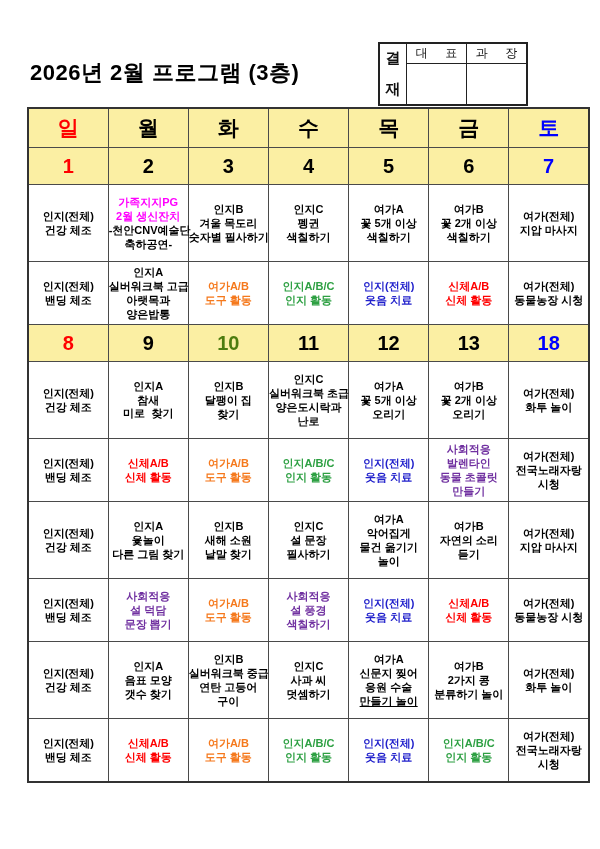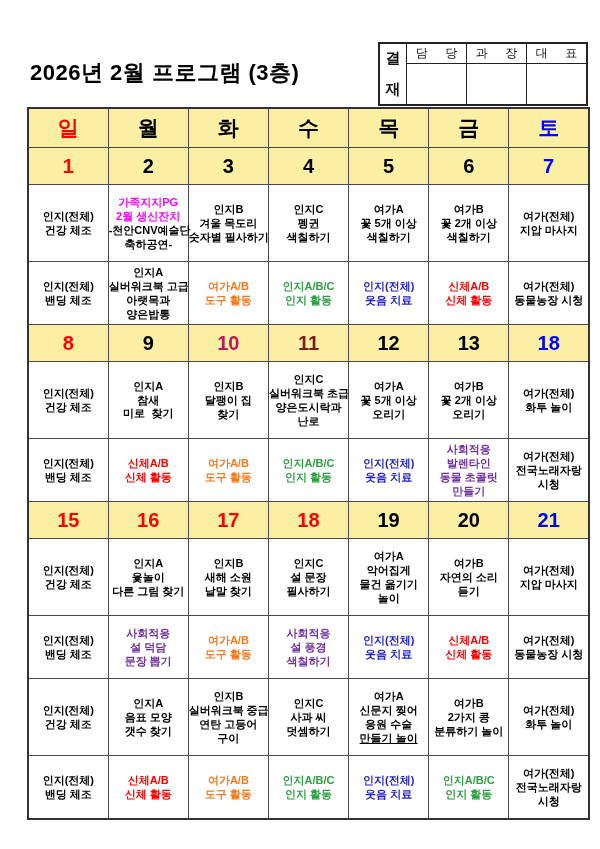--- a/index.html
+++ b/index.html
@@ -59,29 +59,25 @@
 
 <div>
 
   <div class="approval">
     <div class="approval-stamp">
       <span>결</span>
       <span>재</span>
     </div>
     <div class="approval-cols">
       <div class="approval-col">
-        <div class="approval-head">담 당</div>
+        <div class="approval-head">대 표</div>
         <div class="approval-sign"></div>
       </div>
       <div class="approval-col">
         <div class="approval-head">과 장</div>
-        <div class="approval-sign"></div>
-      </div>
-      <div class="approval-col">
-        <div class="approval-head">대 표</div>
         <div class="approval-sign"></div>
       </div>
     </div>
   </div>
 
   <h1 class="title">2026년 2월 프로그램 (3층)</h1>
 
   <table class="calendar">
     <thead>
       <tr id="weekday-row">
@@ -168,22 +164,22 @@
             <div class="line" style="color: rgb(255, 0, 0);">신체 활동</div>
           </td>
           <td>
             <div class="line" style="color: rgb(0, 0, 0);">여가(전체)</div>
             <div class="line" style="color: rgb(0, 0, 0);">동물농장 시청</div>
           </td>
         </tr>
         <tr class="date-row">
           <td style="color: rgb(255, 0, 0);">8</td>
           <td style="color: rgb(0, 0, 0);">9</td>
-          <td style="color: #be185d;">10</td>
-          <td style="color: #7f1d1d;">11</td>
+          <td style="color: #4d7c0f;">10</td>
+          <td style="color: #000000;">11</td>
           <td style="color: rgb(0, 0, 0);">12</td>
           <td style="color: rgb(0, 0, 0);">13</td>
           <td style="color: rgb(0, 0, 255);">18</td>
         </tr>
         <tr class="content-row row1">
           <td>
             <div class="line" style="color: rgb(0, 0, 0);">인지(전체)</div>
             <div class="line" style="color: rgb(0, 0, 0);">건강 체조</div>
           </td>
           <td>
@@ -243,29 +239,20 @@
             <div class="line" style="color: rgb(112, 48, 160);">발렌타인</div>
             <div class="line" style="color: rgb(112, 48, 160);">동물 초콜릿</div>
             <div class="line" style="color: rgb(112, 48, 160);">만들기</div>
           </td>
           <td>
             <div class="line" style="color: rgb(0, 0, 0);">여가(전체)</div>
             <div class="line" style="color: rgb(0, 0, 0);">전국노래자랑</div>
             <div class="line" style="color: rgb(0, 0, 0);">시청</div>
           </td>
         </tr>
-        <tr class="date-row">
-          <td style="color: rgb(255, 0, 0);">15</td>
-          <td style="color: rgb(255, 0, 0);">16</td>
-          <td style="color: rgb(255, 0, 0);">17</td>
-          <td style="color: rgb(255, 0, 0);">18</td>
-          <td style="color: rgb(0, 0, 0);">19</td>
-          <td style="color: rgb(0, 0, 0);">20</td>
-          <td style="color: rgb(0, 0, 255);">21</td>
-        </tr>
         <tr class="content-row row1">
           <td>
             <div class="line" style="color: rgb(0, 0, 0);">인지(전체)</div>
             <div class="line" style="color: rgb(0, 0, 0);">건강 체조</div>
           </td>
           <td>
             <div class="line" style="color: rgb(0, 0, 0);">인지A</div>
             <div class="line" style="color: rgb(0, 0, 0);">윷놀이</div>
             <div class="line" style="color: rgb(0, 0, 0);">다른 그림 찾기</div>
           </td>
@@ -332,21 +319,21 @@
             <div class="line" style="color: rgb(0, 0, 0);">인지(전체)</div>
             <div class="line" style="color: rgb(0, 0, 0);">건강 체조</div>
           </td>
           <td>
             <div class="line" style="color: rgb(0, 0, 0);">인지A</div>
             <div class="line" style="color: rgb(0, 0, 0);">음표 모양</div>
             <div class="line" style="color: rgb(0, 0, 0);">갯수 찾기</div>
           </td>
           <td>
             <div class="line" style="color: rgb(0, 0, 0);">인지B</div>
-            <div class="line" style="color: rgb(0, 0, 0); font-family: Liberation Serif, serif;">실버워크북 중급</div>
+            <div class="line" style="color: rgb(0, 0, 0);">실버워크북 중급</div>
             <div class="line" style="color: rgb(0, 0, 0);">연탄 고등어</div>
             <div class="line" style="color: rgb(0, 0, 0);">구이</div>
           </td>
           <td>
             <div class="line" style="color: rgb(0, 0, 0);">인지C</div>
             <div class="line" style="color: rgb(0, 0, 0);">사과 씨</div>
             <div class="line" style="color: rgb(0, 0, 0);">덧셈하기</div>
           </td>
           <td>
             <div class="line" style="color: rgb(0, 0, 0);">여가A</div>

